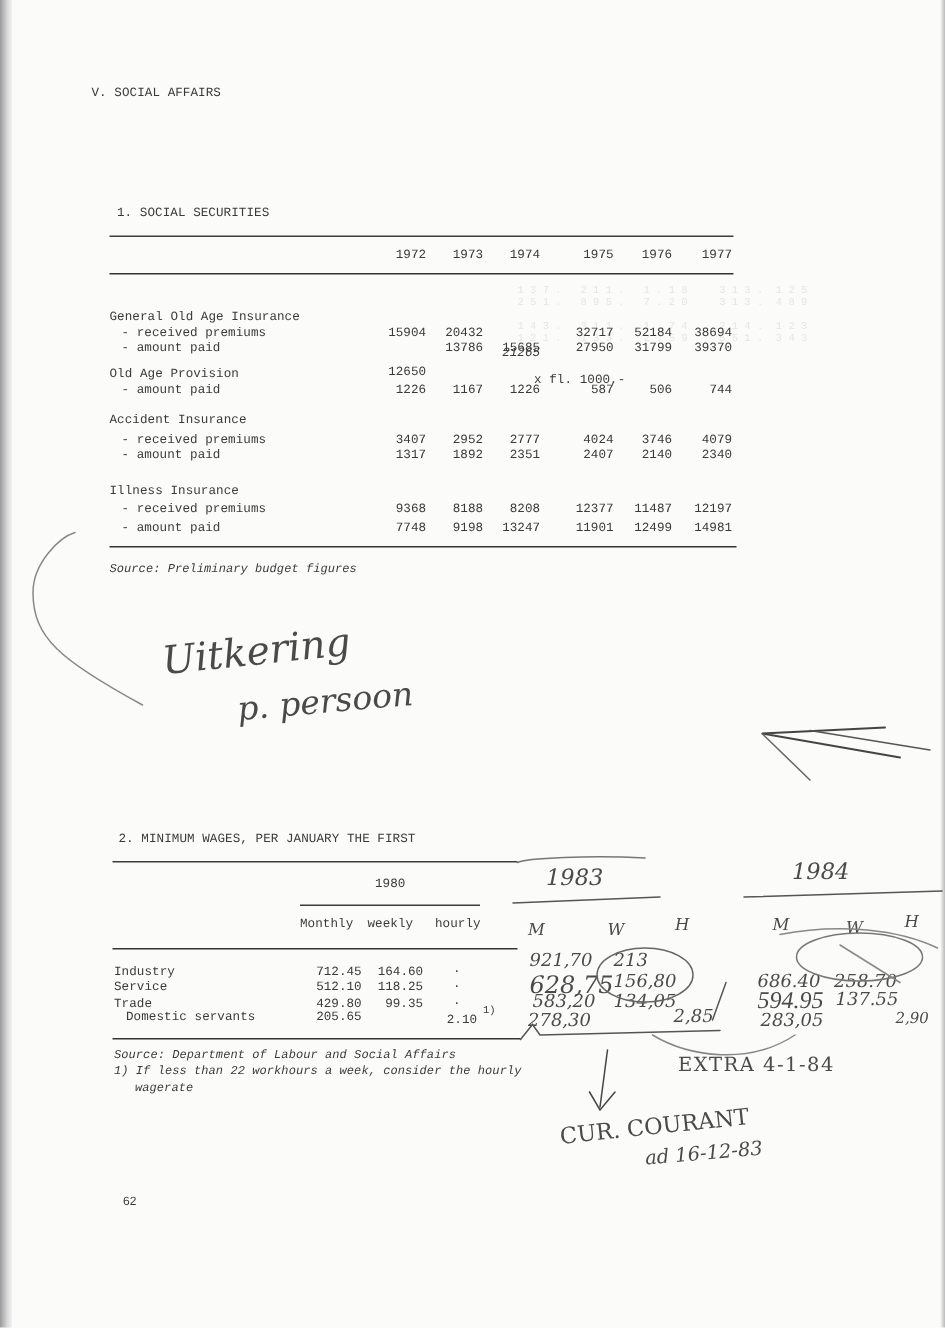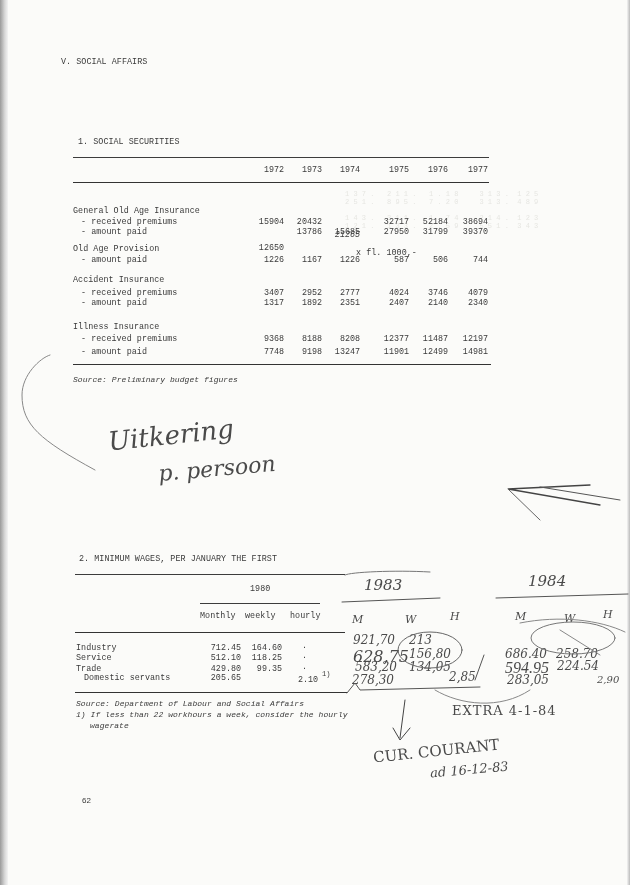--- a/index.html
+++ b/index.html
@@ -192,21 +192,21 @@
 <div class="hand" style="left:352px;top:673px;font-size:12px;">278,30</div>
 <div class="hand" style="left:409px;top:633px;font-size:12px;">213</div>
 <div class="hand" style="left:409px;top:647px;font-size:12px;">156,80</div>
 <div class="hand" style="left:409px;top:660px;font-size:12px;">134,05</div>
 <div class="hand" style="left:449px;top:670px;font-size:12px;">2,85</div>
 
 <div class="hand" style="left:505px;top:647px;font-size:12px;">686.40</div>
 <div class="hand" style="left:505px;top:659px;font-size:16px;font-family:Liberation Serif, serif;">594.95</div>
 <div class="hand" style="left:507px;top:673px;font-size:12px;">283,05</div>
 <div class="hand" style="left:556px;top:647px;font-size:12px;">258.70</div>
-<div class="hand" style="left:557px;top:659px;font-size:12px;">224.54</div>
+<div class="hand" style="left:557px;top:659px;font-size:12px;">137.55</div>
 <div class="hand" style="left:597px;top:674px;font-size:10px;">2,90</div>
 
 <div class="hand" style="left:452px;top:703px;font-size:13px;font-style:normal;letter-spacing:1px;">EXTRA 4-1-84</div>
 <div class="hand" style="left:373px;top:742px;font-size:15px;font-style:normal;transform:rotate(-6deg);">CUR. COURANT</div>
 <div class="hand" style="left:430px;top:762px;font-size:13px;transform:rotate(-5deg);">ad 16-12-83</div>
 
 <svg class="overlay" width="630" height="885">
   <g fill="none" stroke="#555" stroke-width="1" stroke-linecap="round">
 
     <path d="M 50 355 C 40 358, 22 375, 22 395 C 22 425, 40 440, 95 470" stroke="#888"></path>

